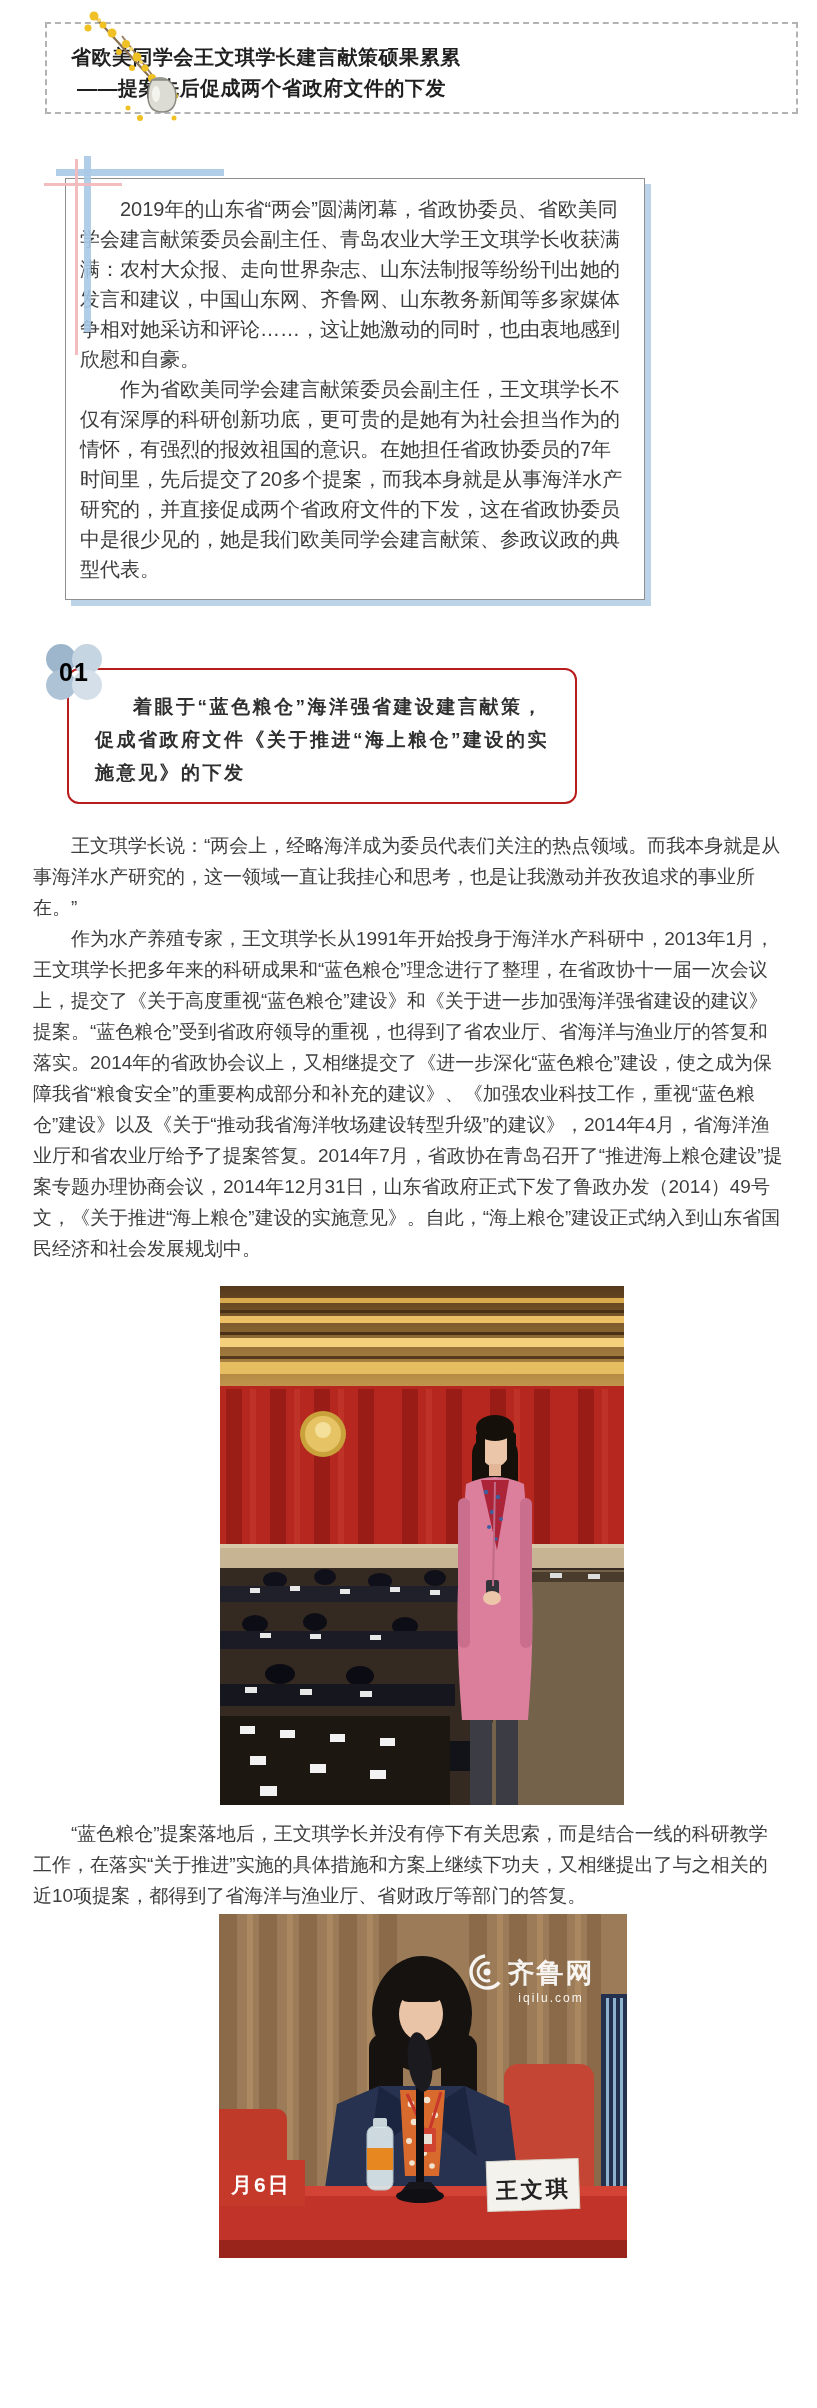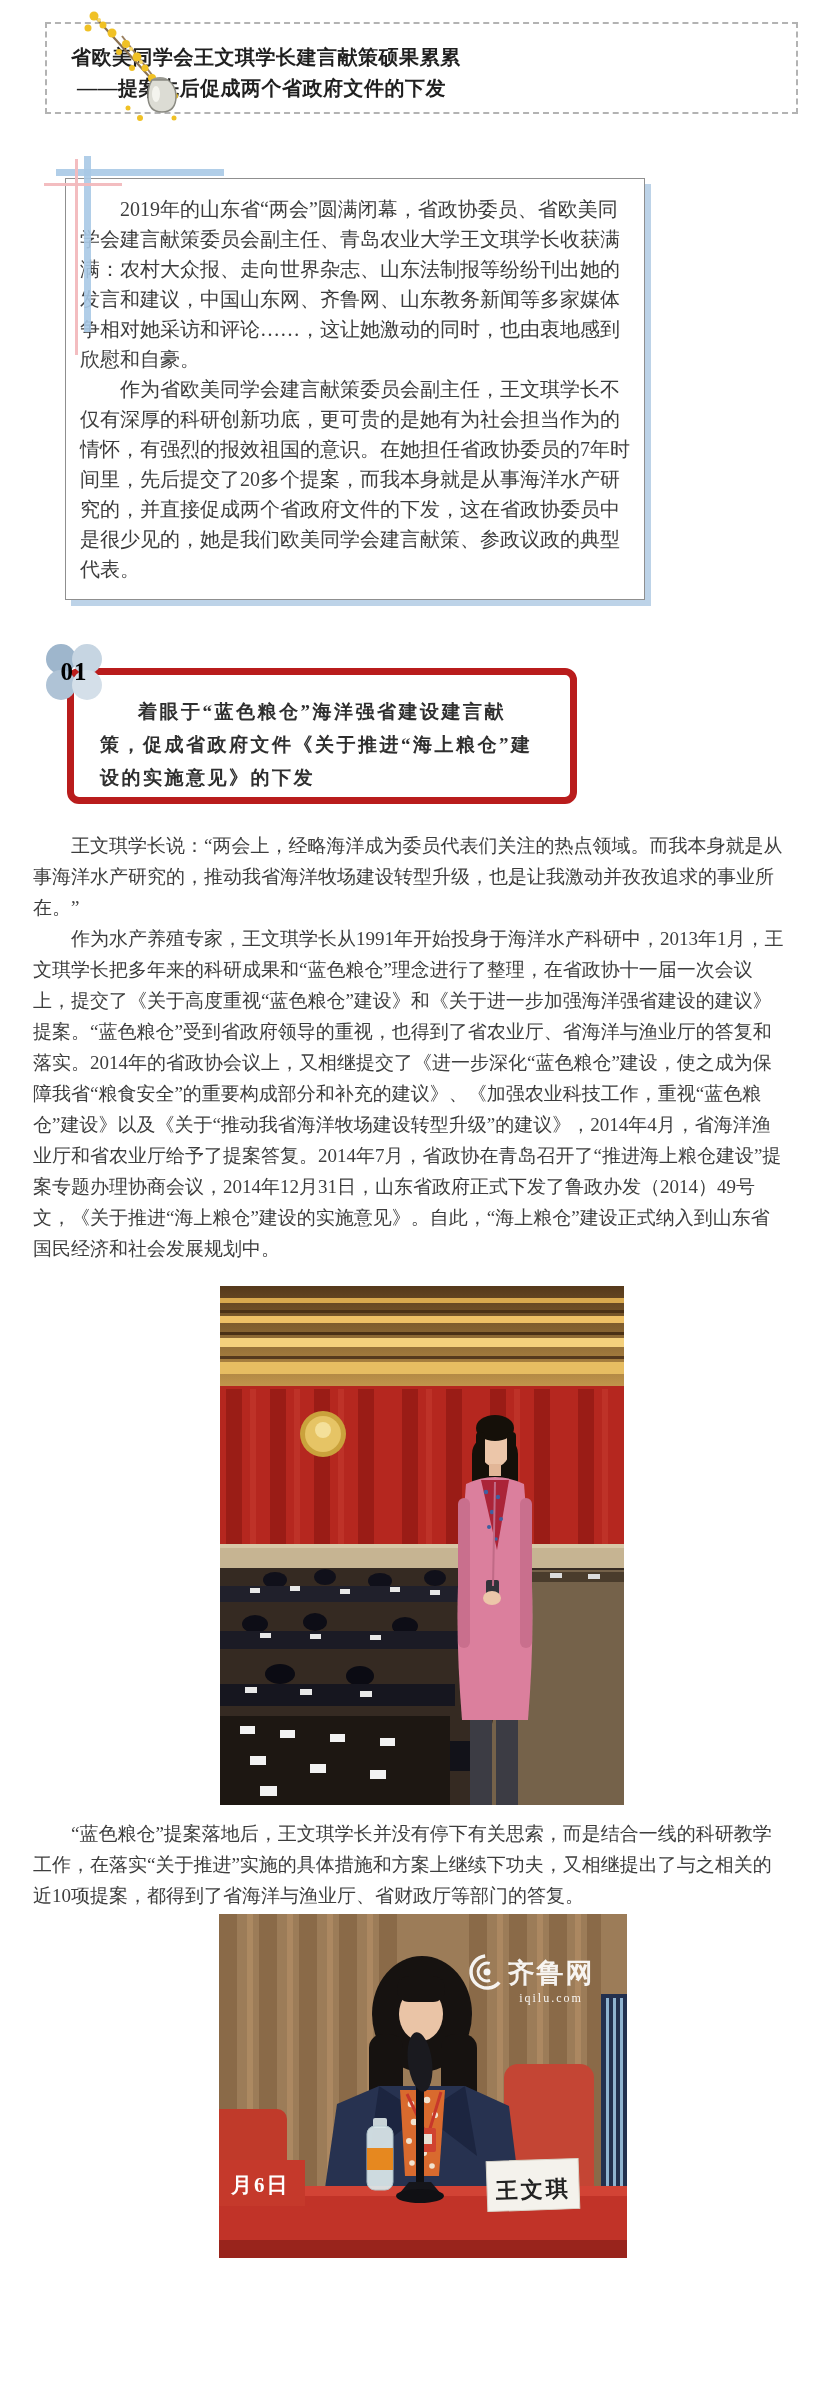--- a/index.html
+++ b/index.html
@@ -1,21 +1,21 @@
 <!DOCTYPE html>
 <html><head>
 <meta charset="utf-8">
 <style>
   html,body{margin:0;padding:0;background:#ffffff;}
   .page{
     position:relative;
     width:817px;height:2408px;
     margin:0 auto;
     background:#ffffff;
-    font-family:Liberation Serif, serif;
+    font-family:Liberation Sans, sans-serif;
     overflow:hidden;
   }
   
   .title-box{
     position:absolute;left:45px;top:22px;width:753px;height:92px;
     border:2px dashed #b3b3b3;
     box-sizing:border-box;
     padding:18px 10px 0 24px;
   }
   .title-line{
@@ -37,21 +37,21 @@
   .intro-box p{
     margin:0;font-size:20px;line-height:30px;color:#3d3d3d;
     text-indent:2em;letter-spacing:0;
   }
   .cross-decor{position:absolute;z-index:3;pointer-events:none;}
   .bar-blue{background:#a9c9e5;opacity:.9;}
   .bar-pink{background:#f2b9bd;opacity:.95;}
   
   .section-frame{
     position:absolute;left:67px;top:668px;width:510px;height:136px;
-    border:7px solid #b91c1c;border-radius:12px;
+    border:2px solid #b91c1c;border-radius:12px;
     box-sizing:border-box;
     padding:20px 24px 0 26px;
     z-index:1;
   }
   .section-title{
     font-size:19px;font-weight:bold;color:#2f2f2f;
     line-height:33px;letter-spacing:2.5px;text-indent:2em;margin:0;
   }
   .flower-badge{position:absolute;left:44px;top:642px;width:60px;height:60px;z-index:4;}
   .flower-badge .num{
@@ -126,21 +126,21 @@
     <svg viewBox="0 0 60 60" width="60" height="60" aria-hidden="true">
       <circle cx="17" cy="17" r="15" fill="#9eb6cc"></circle>
       <circle cx="43" cy="17" r="15" fill="#c6d5e2"></circle>
       <circle cx="17" cy="43" r="15" fill="#afc3d6"></circle>
       <circle cx="43" cy="43" r="15" fill="#d4dfe9"></circle>
     </svg>
     <div class="num">01</div>
   </div>
 
   <div class="body-block" style="top:830px;">
-    <p>王文琪学长说：“两会上，经略海洋成为委员代表们关注的热点领域。而我本身就是从事海洋水产研究的，推动我省海洋牧场建设转型升级，也是让我激动并孜孜追求的事业所在。”</p>
+    <p>王文琪学长说：“两会上，经略海洋成为委员代表们关注的热点领域。而我本身就是从事海洋水产研究的，这一领域一直让我挂心和思考，也是让我激动并孜孜追求的事业所在。”</p>
     <p>作为水产养殖专家，王文琪学长从1991年开始投身于海洋水产科研中，2013年1月，王文琪学长把多年来的科研成果和“蓝色粮仓”理念进行了整理，在省政协十一届一次会议上，提交了《关于高度重视“蓝色粮仓”建设》和《关于进一步加强海洋强省建设的建议》提案。“蓝色粮仓”受到省政府领导的重视，也得到了省农业厅、省海洋与渔业厅的答复和落实。2014年的省政协会议上，又相继提交了《进一步深化“蓝色粮仓”建设，使之成为保障我省“粮食安全”的重要构成部分和补充的建议》、《加强农业科技工作，重视“蓝色粮仓”建设》以及《关于“推动我省海洋牧场建设转型升级”的建议》，2014年4月，省海洋渔业厅和省农业厅给予了提案答复。2014年7月，省政协在青岛召开了“推进海上粮仓建设”提案专题办理协商会议，2014年12月31日，山东省政府正式下发了鲁政办发（2014）49号文，《关于推进“海上粮仓”建设的实施意见》。自此，“海上粮仓”建设正式纳入到山东省国民经济和社会发展规划中。</p>
   </div>
 
   <svg class="photo" style="left:220px;top:1286px;" width="404" height="519" viewBox="0 0 404 519" role="img">
     <defs>
       <linearGradient id="ceil" x1="0" y1="0" x2="0" y2="1">
         <stop offset="0" stop-color="#55391b"></stop>
           <stop offset="1" stop-color="#c79a4e"></stop>
       </linearGradient>
     </defs>

